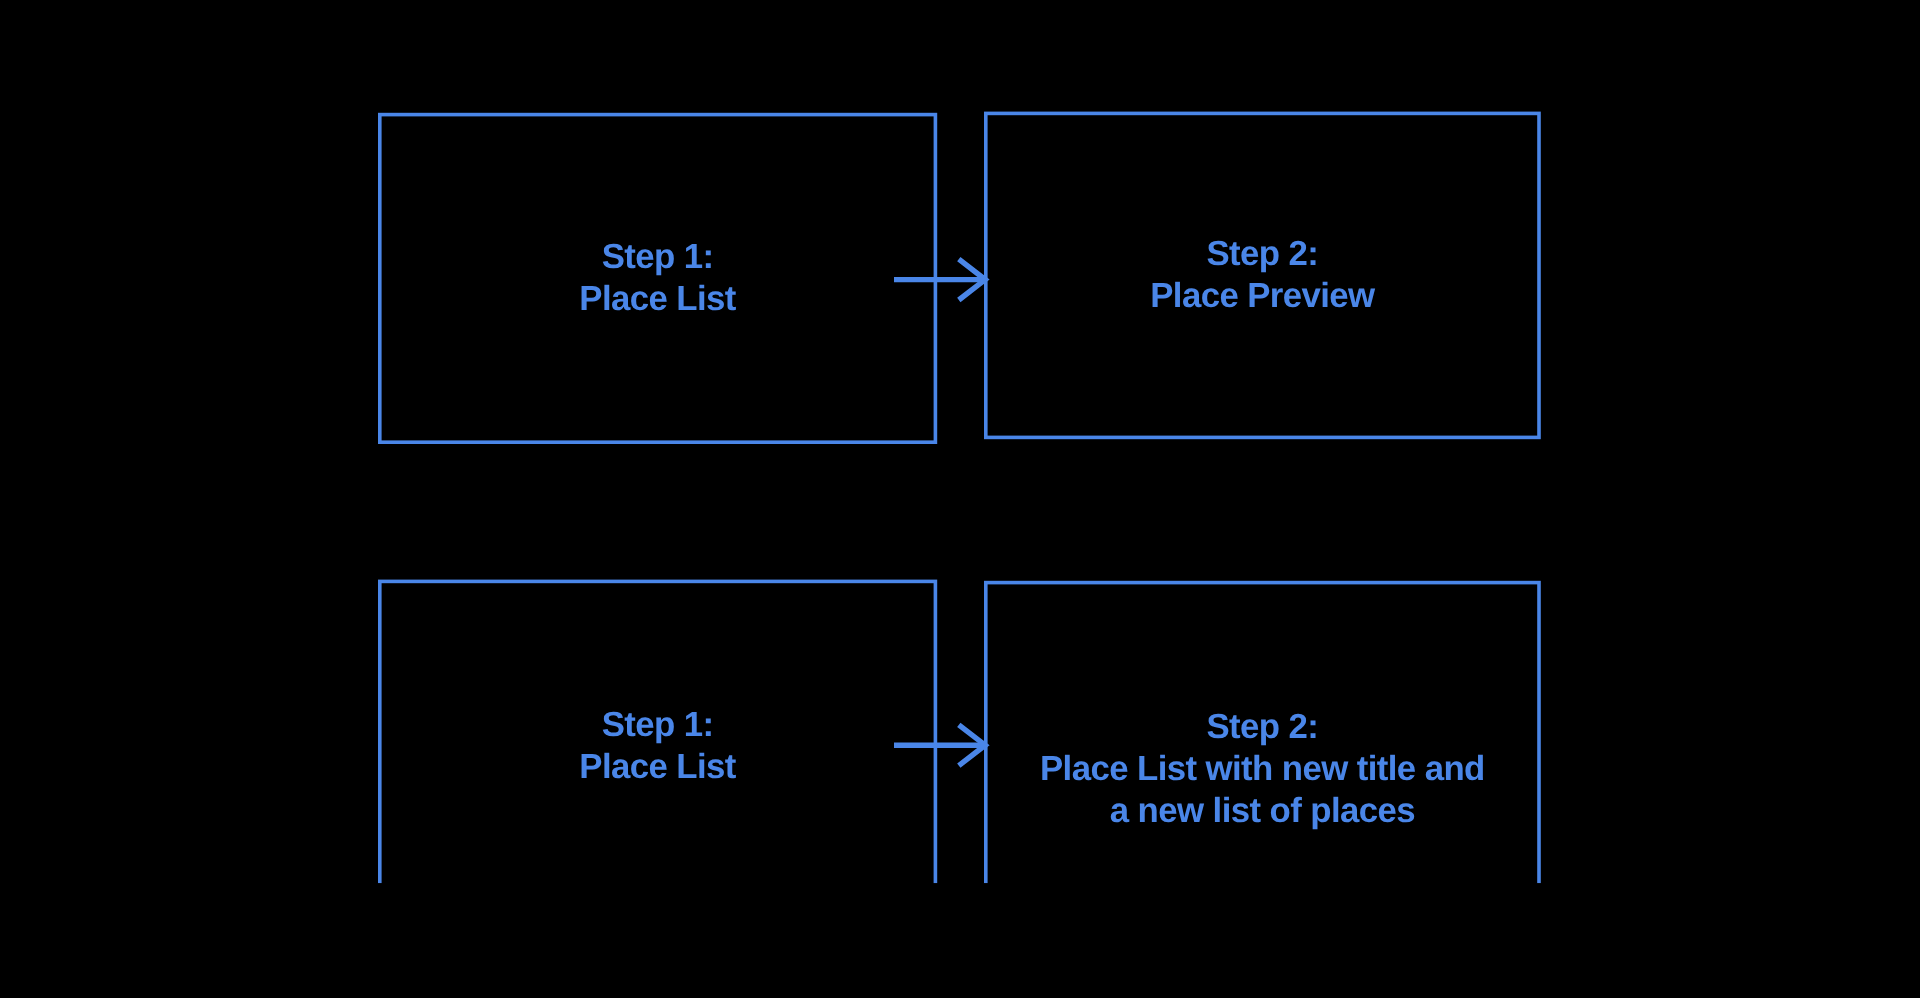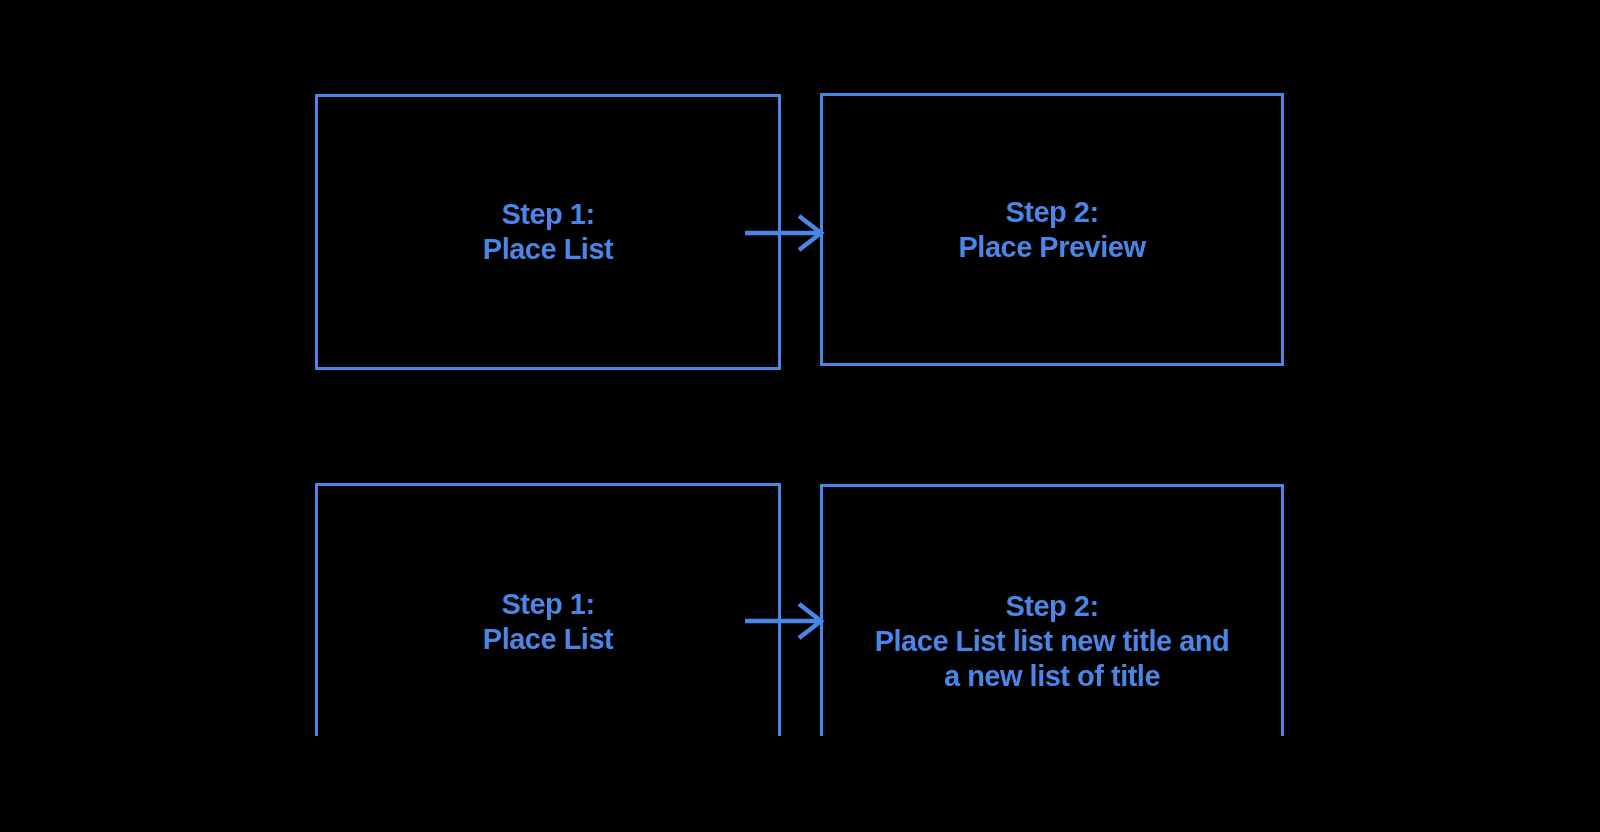--- a/index.html
+++ b/index.html
@@ -90,18 +90,18 @@
   <div class="arrow arrow-bottom">
     <svg width="90" height="60" viewBox="0 0 90 60" aria-hidden="true">
       <line x1="5" y1="30" x2="79" y2="30"></line>
       <polyline points="59,13 81,30 59,47"></polyline>
     </svg>
   </div>
 
   <div class="node box-d">
     <div class="node-text">
       <div>Step 2:</div>
-      <div>Place List list new title and</div>
-      <div>a new list of title</div>
+      <div>Place List with new title and</div>
+      <div>a new list of places</div>
     </div>
   </div>
 
 </div>
 
 </body></html>

